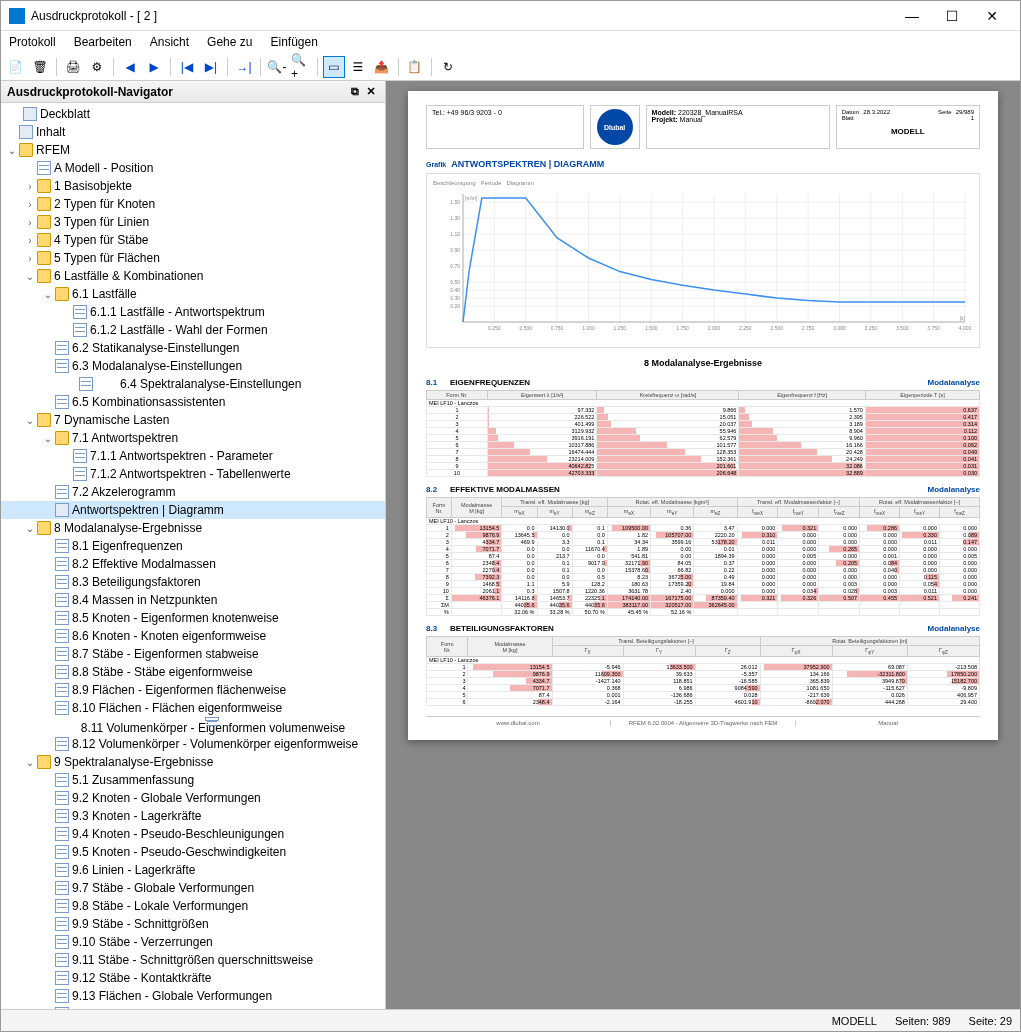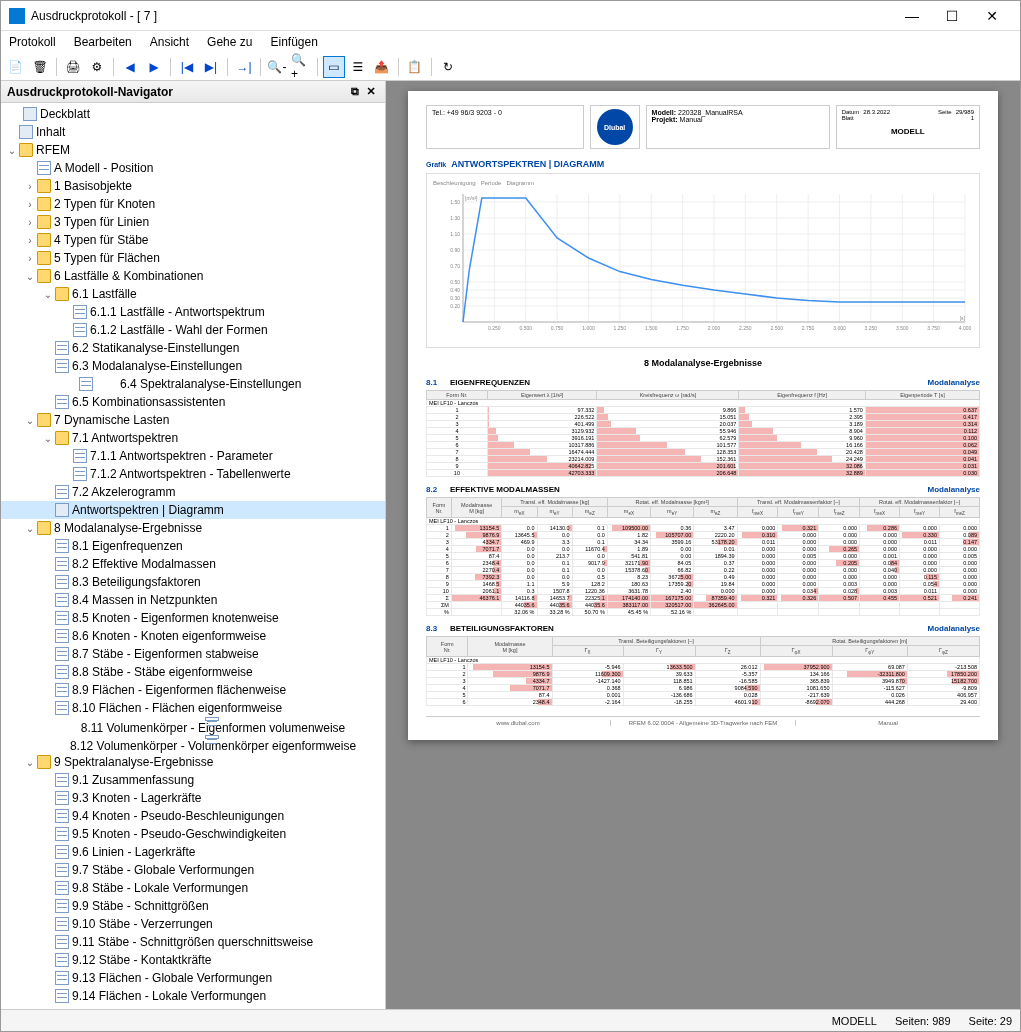--- a/index.html
+++ b/index.html
@@ -56,21 +56,21 @@
 .pfoot > div:last-child { border: none; }
 .statusbar { height: 22px; border-top: 1px solid #ccc; background: #f5f5f5; display: flex; align-items: center; padding: 0 8px; font-size: 11px; gap: 18px; }
 .statusbar .sp { flex: 1; }
 </style>
 </head>
 <body>
 
 <div class="window">
   <div class="titlebar">
     <div class="icon"></div>
-    <div class="title">Ausdruckprotokoll - [ 7 ]</div>
+    <div class="title">Ausdruckprotokoll - [ 2 ]</div>
     <div class="wbtn">—</div>
     <div class="wbtn">☐</div>
     <div class="wbtn">✕</div>
   </div>
 
   <div class="menubar">
     <span>Protokoll</span>
     <span>Bearbeiten</span>
     <span>Ansicht</span>
     <span>Gehe zu</span>
@@ -281,34 +281,39 @@
           <div class="tnode" style="padding-left: 40px;">
             <span class="exp"></span>
             <span class="tic tbl"></span>
             <span>8.10 Flächen - Flächen eigenformweise</span>
           </div>
           <div class="tnode" style="padding-left: 40px; flex-direction: column;">
             <span class="exp"></span>
             <span class="tic tbl"></span>
             <span>8.11 Volumenkörper - Eigenformen volumenweise</span>
           </div>
-          <div class="tnode" style="padding-left: 40px; flex-direction: column;">
+          <div class="tnode" style="padding-left: 40px;">
             <span class="exp"></span>
             <span class="tic tbl"></span>
             <span>8.12 Volumenkörper - Volumenkörper eigenformweise</span>
           </div>
           <div class="tnode" style="padding-left: 22px;">
             <span class="exp">⌄</span>
             <span class="tic folder"></span>
             <span>9 Spektralanalyse-Ergebnisse</span>
           </div>
           <div class="tnode" style="padding-left: 40px;">
             <span class="exp"></span>
             <span class="tic tbl"></span>
-            <span>9.1 Zusammenfassung</span>
+            <span>5.1 Zusammenfassung</span>
+          </div>
+          <div class="tnode" style="padding-left: 40px;">
+            <span class="exp"></span>
+            <span class="tic tbl"></span>
+            <span>9.2 Knoten - Globale Verformungen</span>
           </div>
           <div class="tnode" style="padding-left: 40px;">
             <span class="exp"></span>
             <span class="tic tbl"></span>
             <span>9.3 Knoten - Lagerkräfte</span>
           </div>
           <div class="tnode" style="padding-left: 40px;">
             <span class="exp"></span>
             <span class="tic tbl"></span>
             <span>9.4 Knoten - Pseudo-Beschleunigungen</span>

